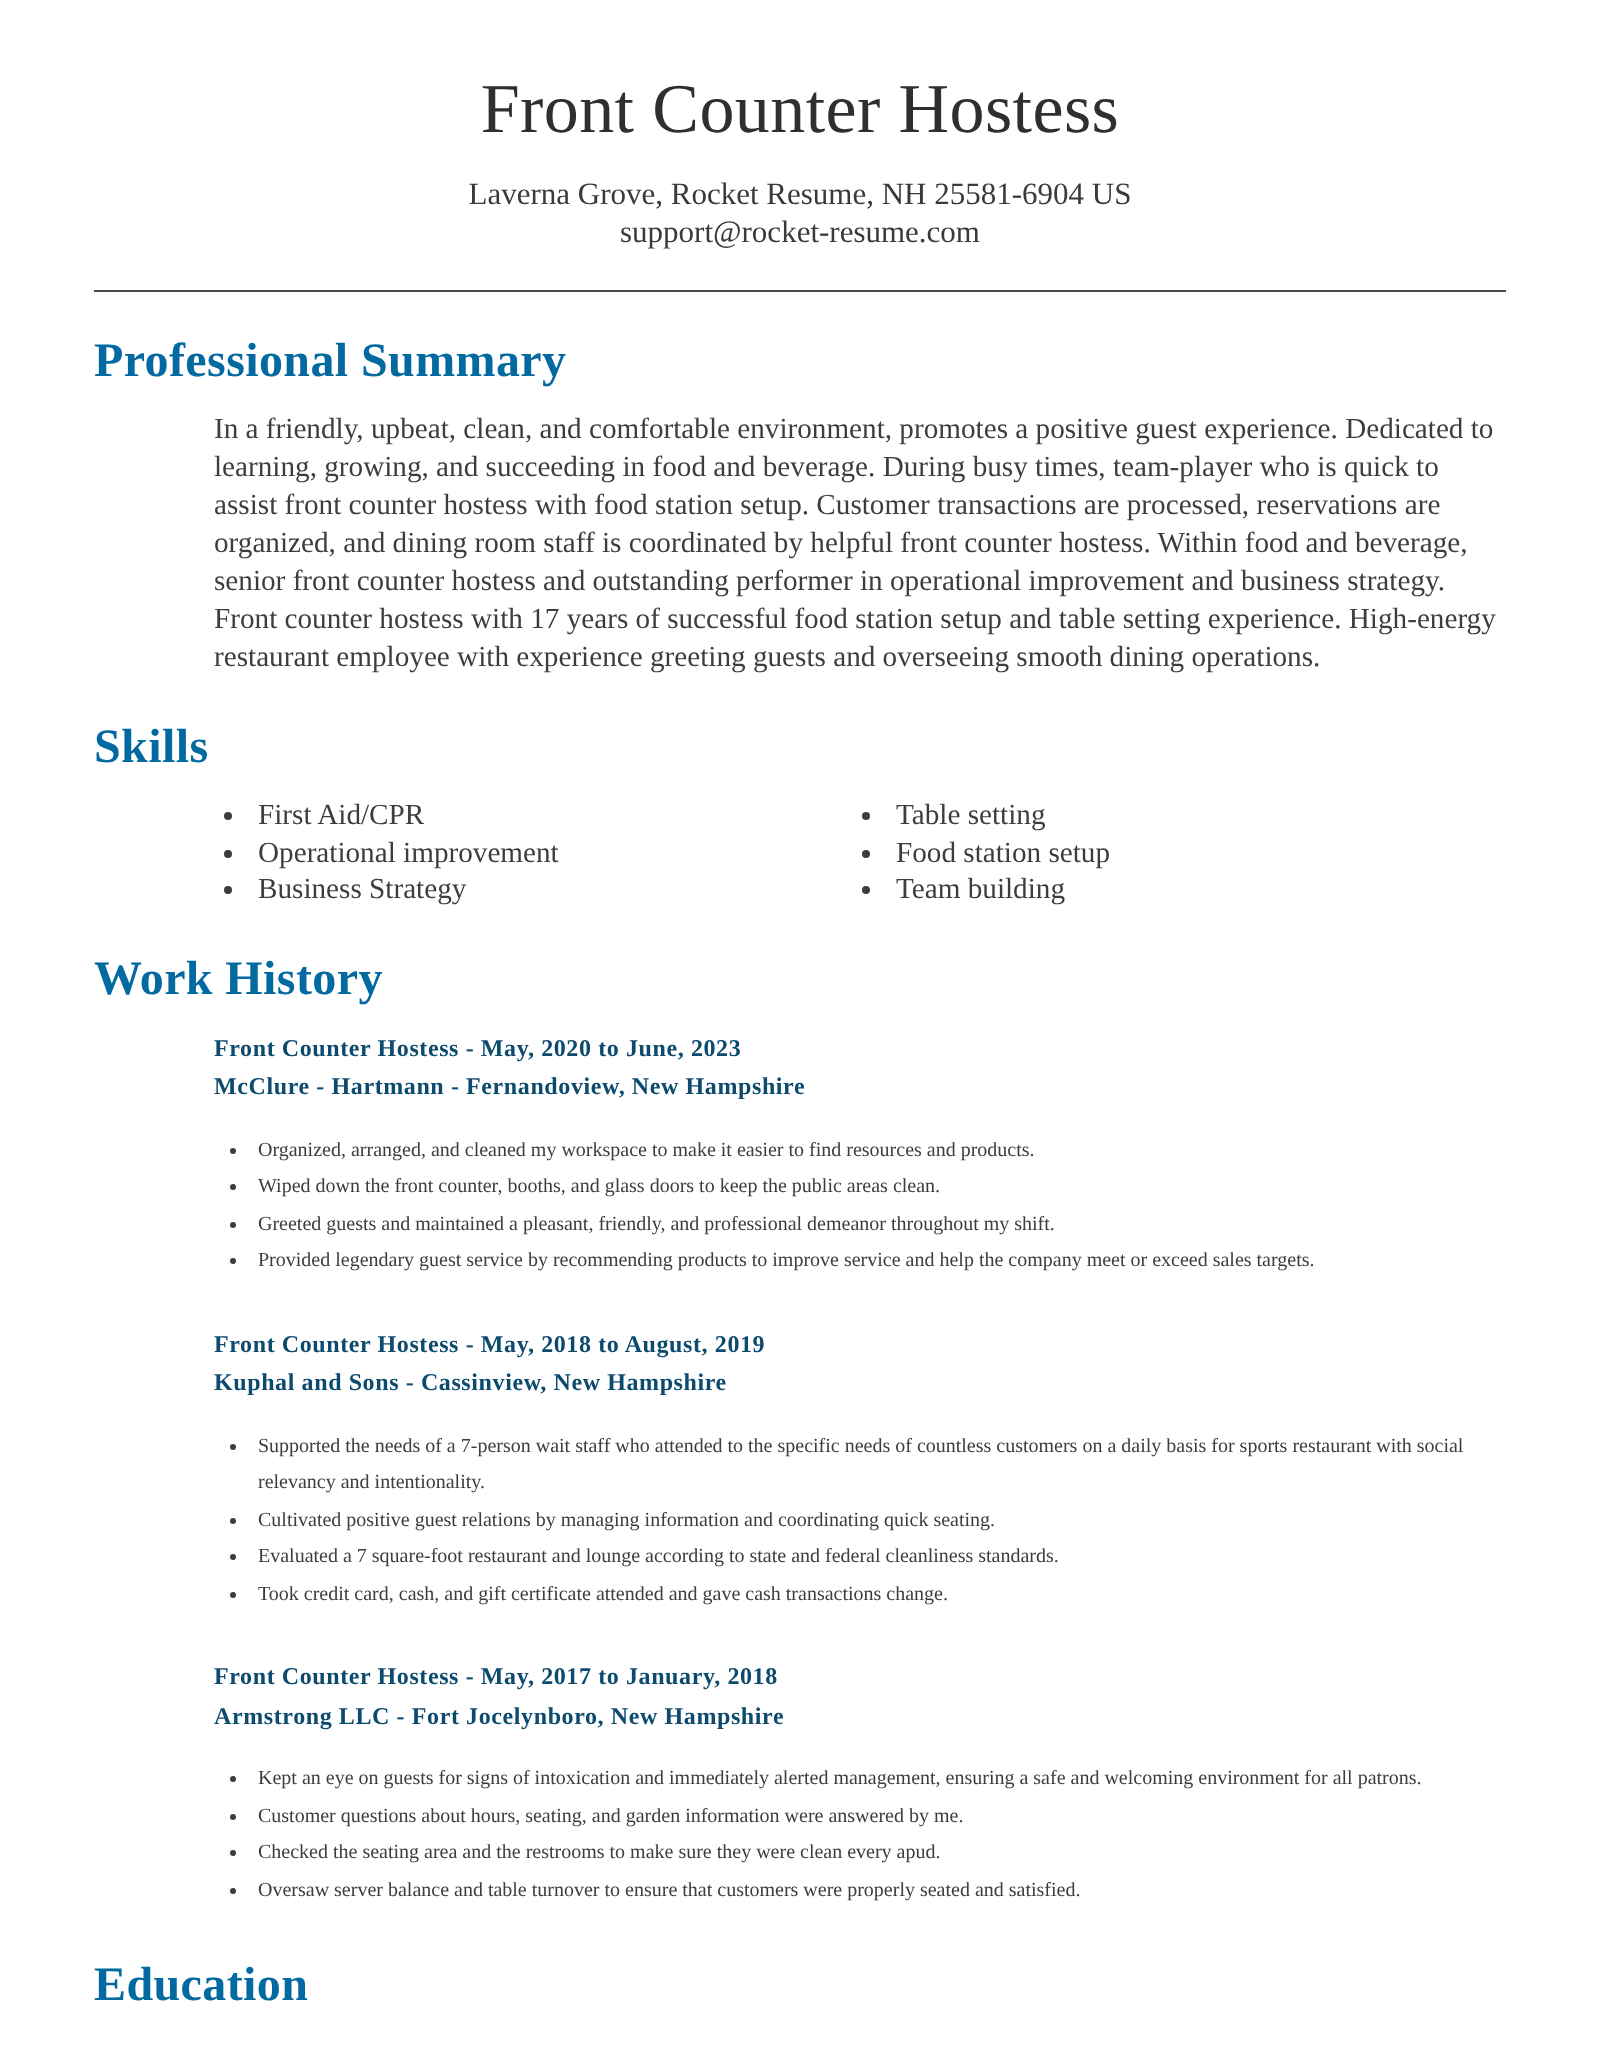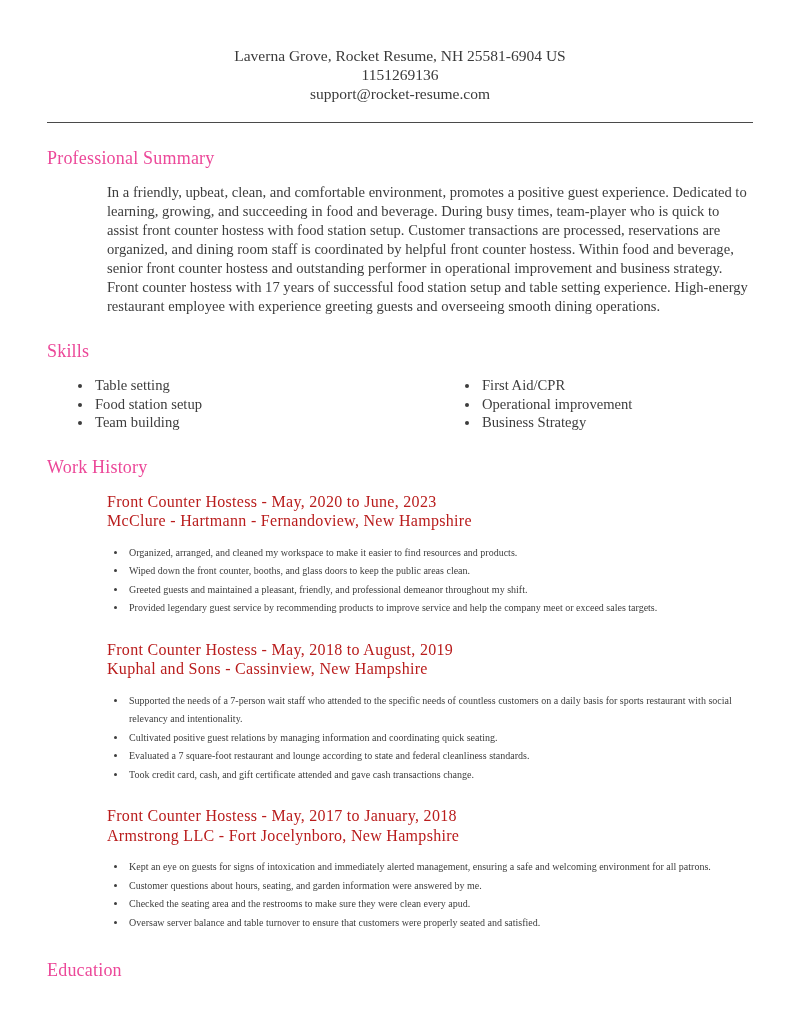--- a/index.html
+++ b/index.html
@@ -37,25 +37,25 @@
     color: #3a3a3a;
     font-family: Liberation Serif, serif;
   }
   .header-divider {
     border: none;
     border-top: 1.5px solid #4a4a4a;
     margin: 19px 0 0 0;
   }
   
   .section-heading {
-    font-size: 18px;
-    font-weight: 400;
+    font-size: 24px;
+    font-weight: 700;
     line-height: 32px;
     margin: 19px 0 9px 0;
-    color: #ec4899;
+    color: #0369a1;
     letter-spacing: 0.2px;
   }
   .indent {
     margin-left: 60px;
     font-family: Liberation Serif, serif;
   }
   .summary-text {
     margin-top: 0;
     margin-bottom: 0;
     font-size: 14.6px;
@@ -76,68 +76,68 @@
   }
   .skills-col.col1 { padding-left: 80px; box-sizing: border-box; }
   .skills-col.col2 { padding-left: 46px; box-sizing: border-box; }
   .skills-col li { padding-left: 2px; }
   
   .job {
     margin-left: 60px;
     margin-bottom: 22px;
   }
   .job-title, .job-company, .edu-line {
-    font-size: 16px;
+    font-size: 12px;
     line-height: 19.5px;
-    font-weight: 400;
+    font-weight: 700;
     letter-spacing: 0.3px;
-    color: #b91c1c;
+    color: #0c4a6e;
   }
   .job-bullets {
     margin: 13px 0 0 0;
     padding-left: 20px;
     list-style: disc;
     font-size: 10px;
     line-height: 18.5px;
     font-weight: normal;
   }
   .job-bullets li { padding-left: 2px; }
 </style>
 </head>
 <body>
 
 <div class="page">
 
   <header class="resume-header">
+    <h1 class="resume-title">Front Counter Hostess</h1>
     <div class="contact">
       <div>Laverna Grove, Rocket Resume, NH 25581-6904 US</div>
-      <div>1151269136</div>
       <div>support@rocket-resume.com</div>
     </div>
   </header>
 
   <hr class="header-divider">
 
   <section>
     <h2 class="section-heading">Professional Summary</h2>
     <p class="summary-text indent">In a friendly, upbeat, clean, and comfortable environment, promotes a positive guest experience. Dedicated to learning, growing, and succeeding in food and beverage. During busy times, team-player who is quick to assist front counter hostess with food station setup. Customer transactions are processed, reservations are organized, and dining room staff is coordinated by helpful front counter hostess. Within food and beverage, senior front counter hostess and outstanding performer in operational improvement and business strategy. Front counter hostess with 17 years of successful food station setup and table setting experience. High-energy restaurant employee with experience greeting guests and overseeing smooth dining operations.</p>
   </section>
 
   <section>
     <h2 class="section-heading">Skills</h2>
     <div class="skills-row">
+      <ul class="skills-col col1">
+        <li>First Aid/CPR</li>
+        <li>Operational improvement</li>
+        <li>Business Strategy</li>
+      </ul>
       <ul class="skills-col col2">
         <li>Table setting</li>
         <li>Food station setup</li>
         <li>Team building</li>
-      </ul>
-      <ul class="skills-col col1">
-        <li>First Aid/CPR</li>
-        <li>Operational improvement</li>
-        <li>Business Strategy</li>
       </ul>
     </div>
   </section>
 
   <section>
     <h2 class="section-heading">Work History</h2>
 
     <div class="job">
       <div class="job-title">Front Counter Hostess - May, 2020 to June, 2023</div>
       <div class="job-company">McClure - Hartmann - Fernandoview, New Hampshire</div>

